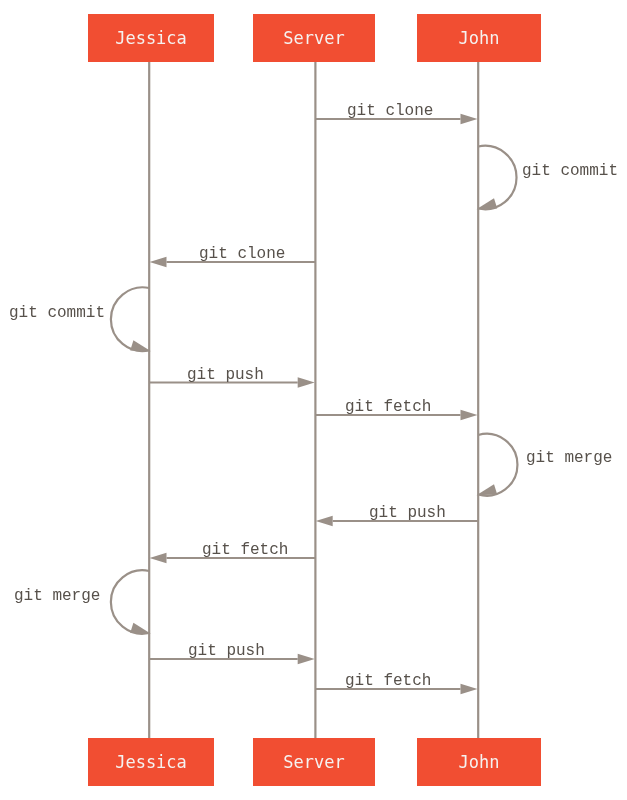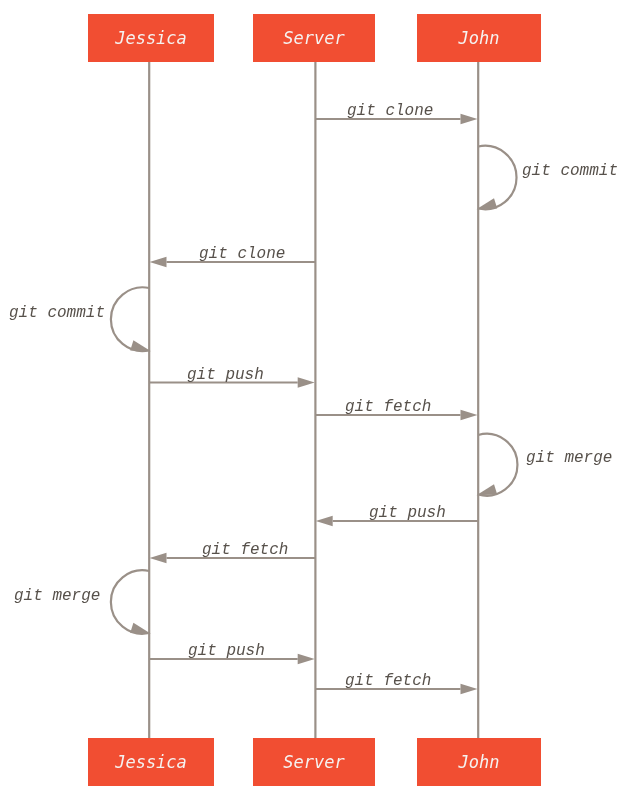--- a/index.html
+++ b/index.html
@@ -2,21 +2,21 @@
 <html style="--bg: #ffffff; --accent: #f14e32; --line: #9a9088; --label: #57514b; --actor-text: #f5f2f0;"><head>
 <meta charset="utf-8">
 <style>
   html, body { margin: 0; padding: 0; }
   body {
     width: 627px; height: 800px;
     background: var(--bg, #ffffff);
     font-family: "Liberation Mono", monospace;
     overflow: hidden;
   }
-  .canvas { position: relative; width: 627px; height: 800px; font-style: italic; }
+  .canvas { position: relative; width: 627px; height: 800px; }
   .canvas svg { position: absolute; left: 0; top: 0; }
   .lifeline   { stroke: var(--line, #9a9088); stroke-width: 2.2; fill: none; }
   .arrow-shaft{ stroke: var(--line, #9a9088); stroke-width: 2.2; fill: none; }
   .arrow-head { fill: var(--line, #9a9088); stroke: none; }
   .loop-arc   { stroke: var(--line, #9a9088); stroke-width: 2.2; fill: none; }
   .abox {
     position: absolute;
     will-change: transform;
     height: 48px;
     background: var(--accent, #f14e32);

